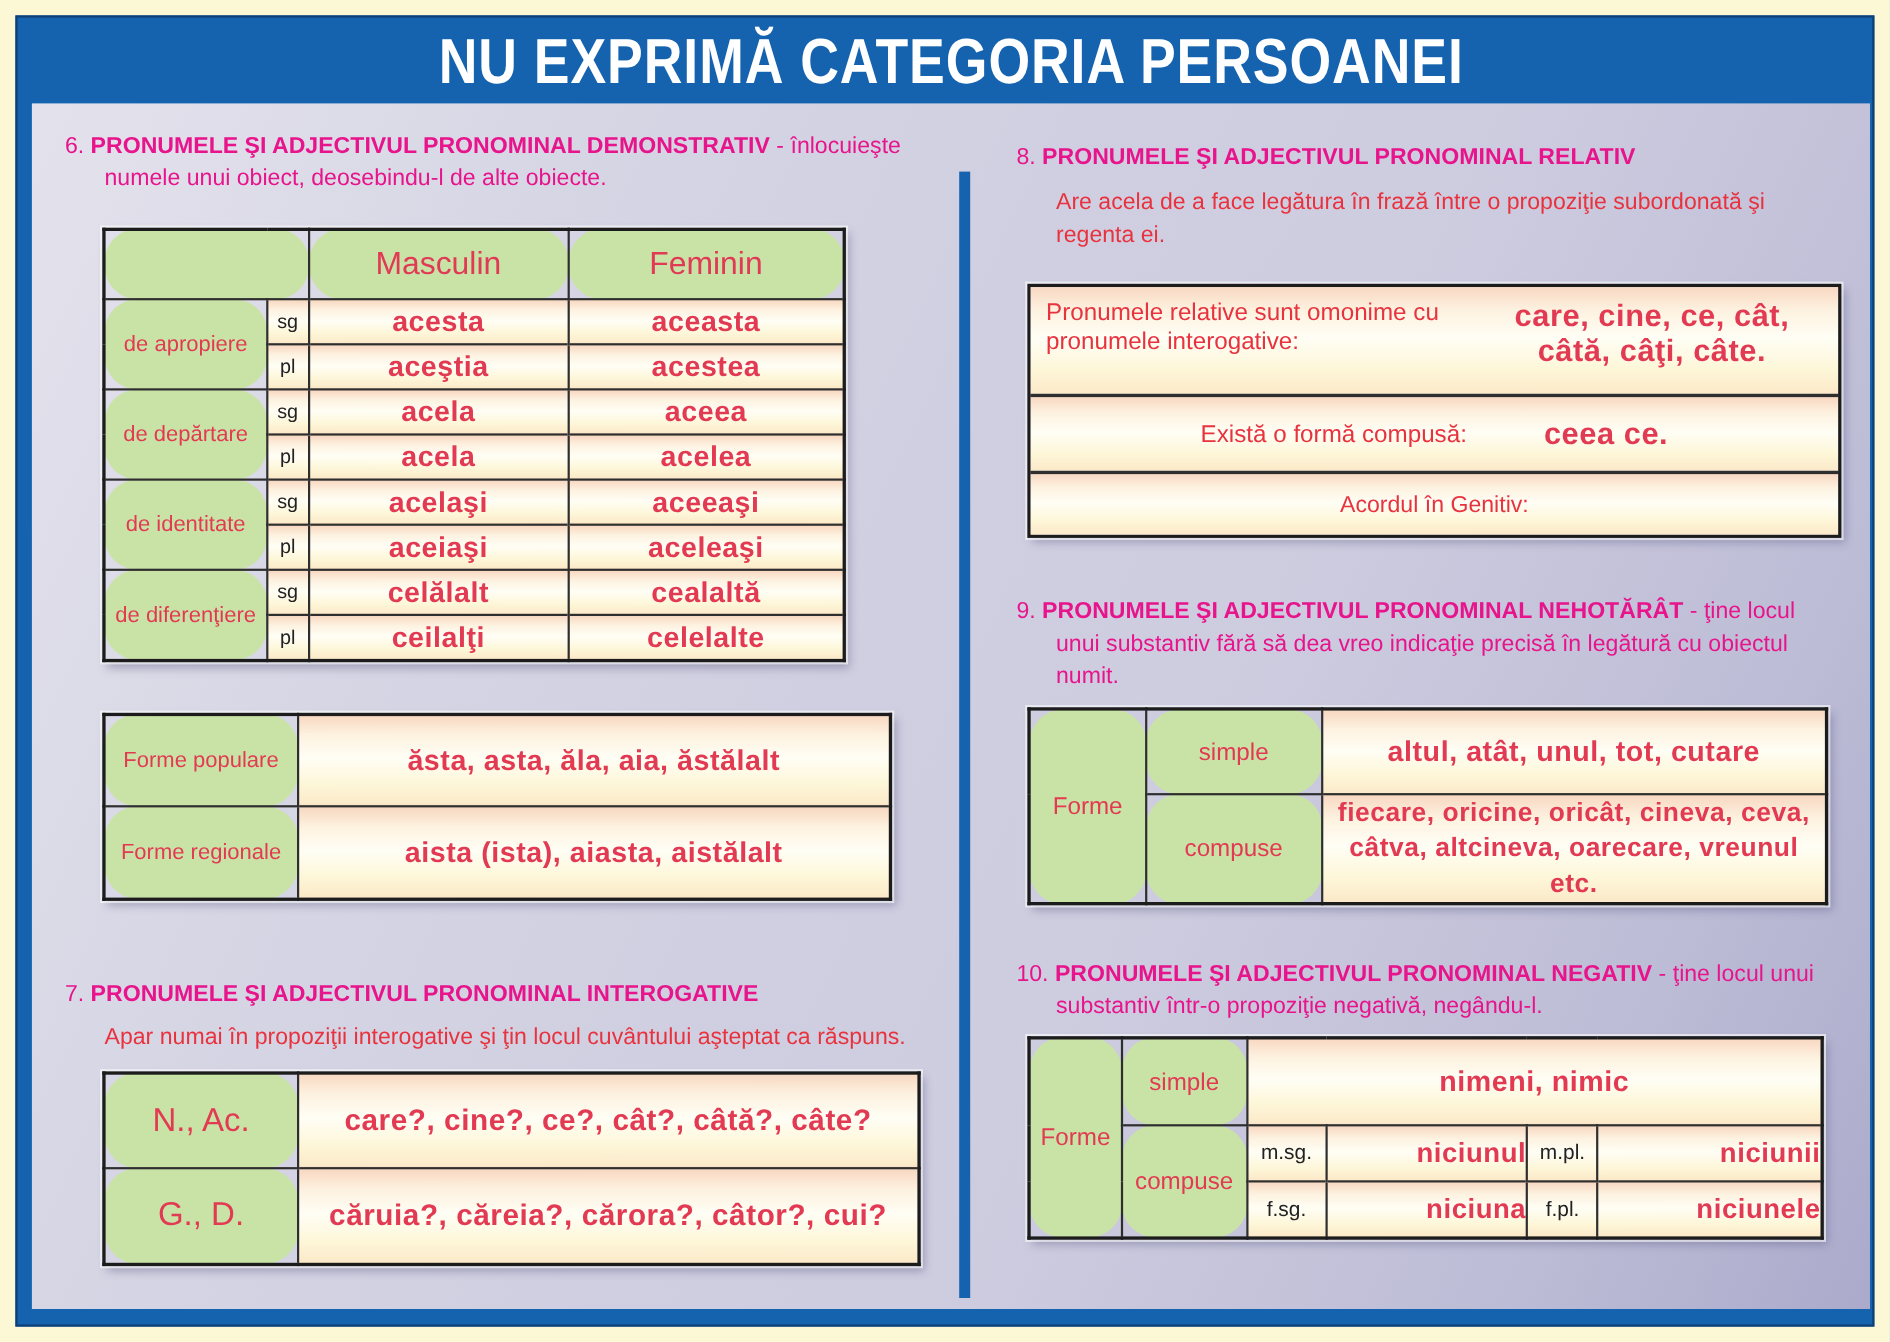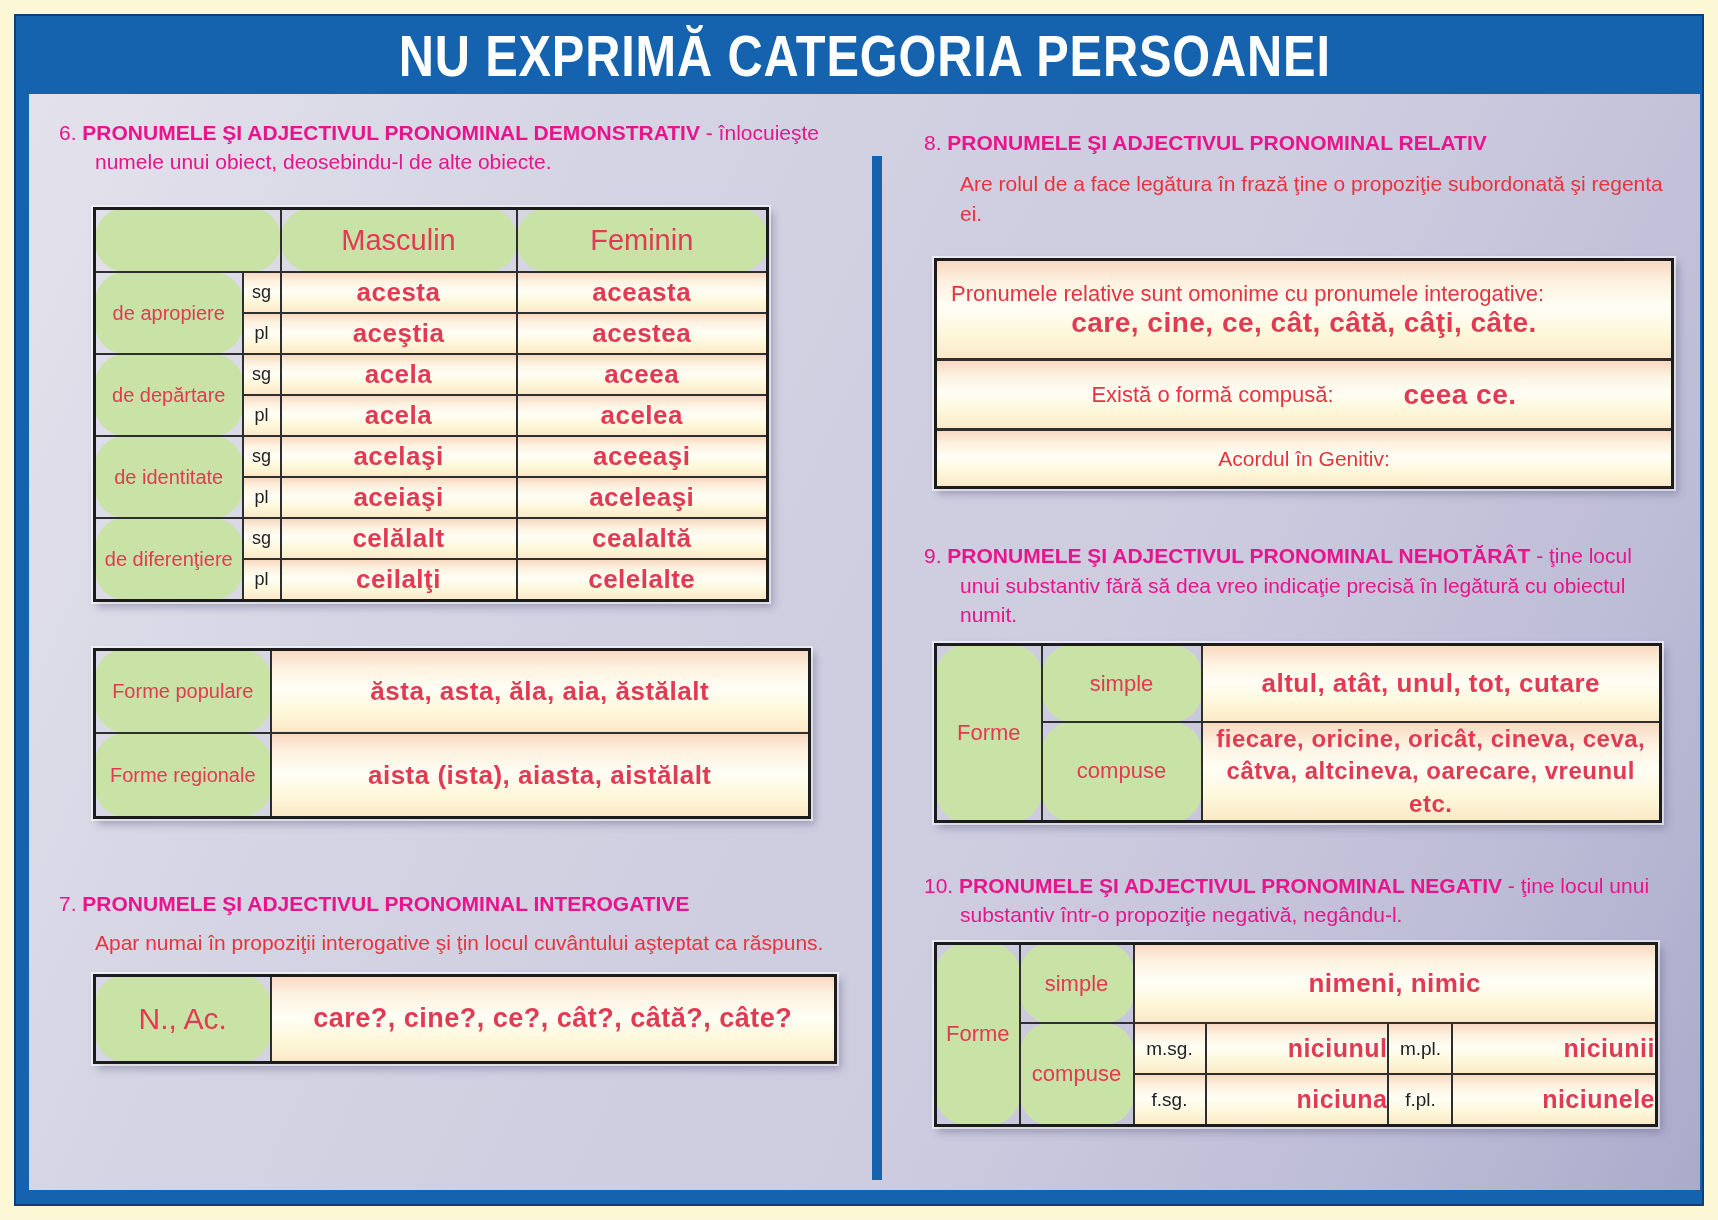--- a/index.html
+++ b/index.html
@@ -43,21 +43,21 @@
   .pop-table .rowlabel { width:176px; }
 
   .int-table { width:744px; margin:16px 0 0 34px; }
   .int-table td { height:87px; }
   .int-table .rowlabel { width:176px; font-size:30px; }
   .int-table .val { font-size:27px; }
 
   .relbox { width:740px; margin:30px 0 0 10px; border:3px solid #1c1c1c;
             box-shadow:0 0 0 2px rgba(250,250,252,0.65), 4px 5px 8px rgba(90,90,130,0.45); }
   .relrow { background:linear-gradient(180deg,#f8d8c2 0%,#fdf2e0 22%,#fffef5 48%,#fdf6d7 78%,#fbe9c9 100%);
-            padding:10px 14px; display:flex; flex-direction:column; justify-content:center; }
+            padding:10px 14px; display:flex; flex-direction:row; justify-content:center; }
   .relrow + .relrow { border-top:3px solid #2e2e2e; }
   .rel-label { color:#e8333f; font-size:22px; }
   .rel-val { color:#e23a52; font-weight:bold; font-size:28px; letter-spacing:0.5px; }
   .relrow.r1 { height:97px; }
   .relrow.r1 .rel-val { text-align:center; }
   .relrow.r2 { height:70px; flex-direction:row; align-items:center; }
   .relrow.r2 .rel-val { margin-left:70px; }
   .relrow.r3 { height:58px; flex-direction:row; align-items:center; }
   .relrow.r3 .rel-label { font-size:21px; }
   .relrow.r3 .rel-val { margin-left:10px; font-size:25px; white-space:nowrap; }
@@ -167,30 +167,34 @@
 
         <p class="heading mt-s7"><span class="hnum">7.</span> <span class="htitle">PRONUMELE ŞI ADJECTIVUL PRONOMINAL INTEROGATIVE</span></p>
         <p class="desc mt-desc7">Apar numai în propoziţii interogative şi ţin locul cuvântului aşteptat ca răspuns.</p>
 
         <table class="tbl int-table">
           <tbody>
               <tr>
             <td class="green rowlabel">N., Ac.</td>
             <td class="cream val">care?, cine?, ce?, cât?, câtă?, câte?</td>
           </tr>
+          <tr>
+            <td class="green rowlabel">G., D.</td>
+            <td class="cream val">căruia?, căreia?, cărora?, câtor?, cui?</td>
+          </tr>
         </tbody>
           </table>
       </div>
 
       <div class="divider"></div>
 
       <div class="col-right">
 
         <p class="heading"><span class="hnum">8.</span> <span class="htitle">PRONUMELE ŞI ADJECTIVUL PRONOMINAL RELATIV</span></p>
-        <p class="desc mt-s8desc">Are rolul de a face legătura în frază ţine o propoziţie subordonată şi regenta ei.</p>
+        <p class="desc mt-s8desc">Are acela de a face legătura în frază între o propoziţie subordonată şi regenta ei.</p>
 
         <div class="relbox">
           <div class="relrow r1">
             <span class="rel-label">Pronumele relative sunt omonime cu pronumele interogative:</span>
             <span class="rel-val">care, cine, ce, cât, câtă, câţi, câte.</span>
           </div>
           <div class="relrow r2">
             <span class="rel-label">Există o formă compusă:</span>
             <span class="rel-val">ceea ce.</span>
           </div>

